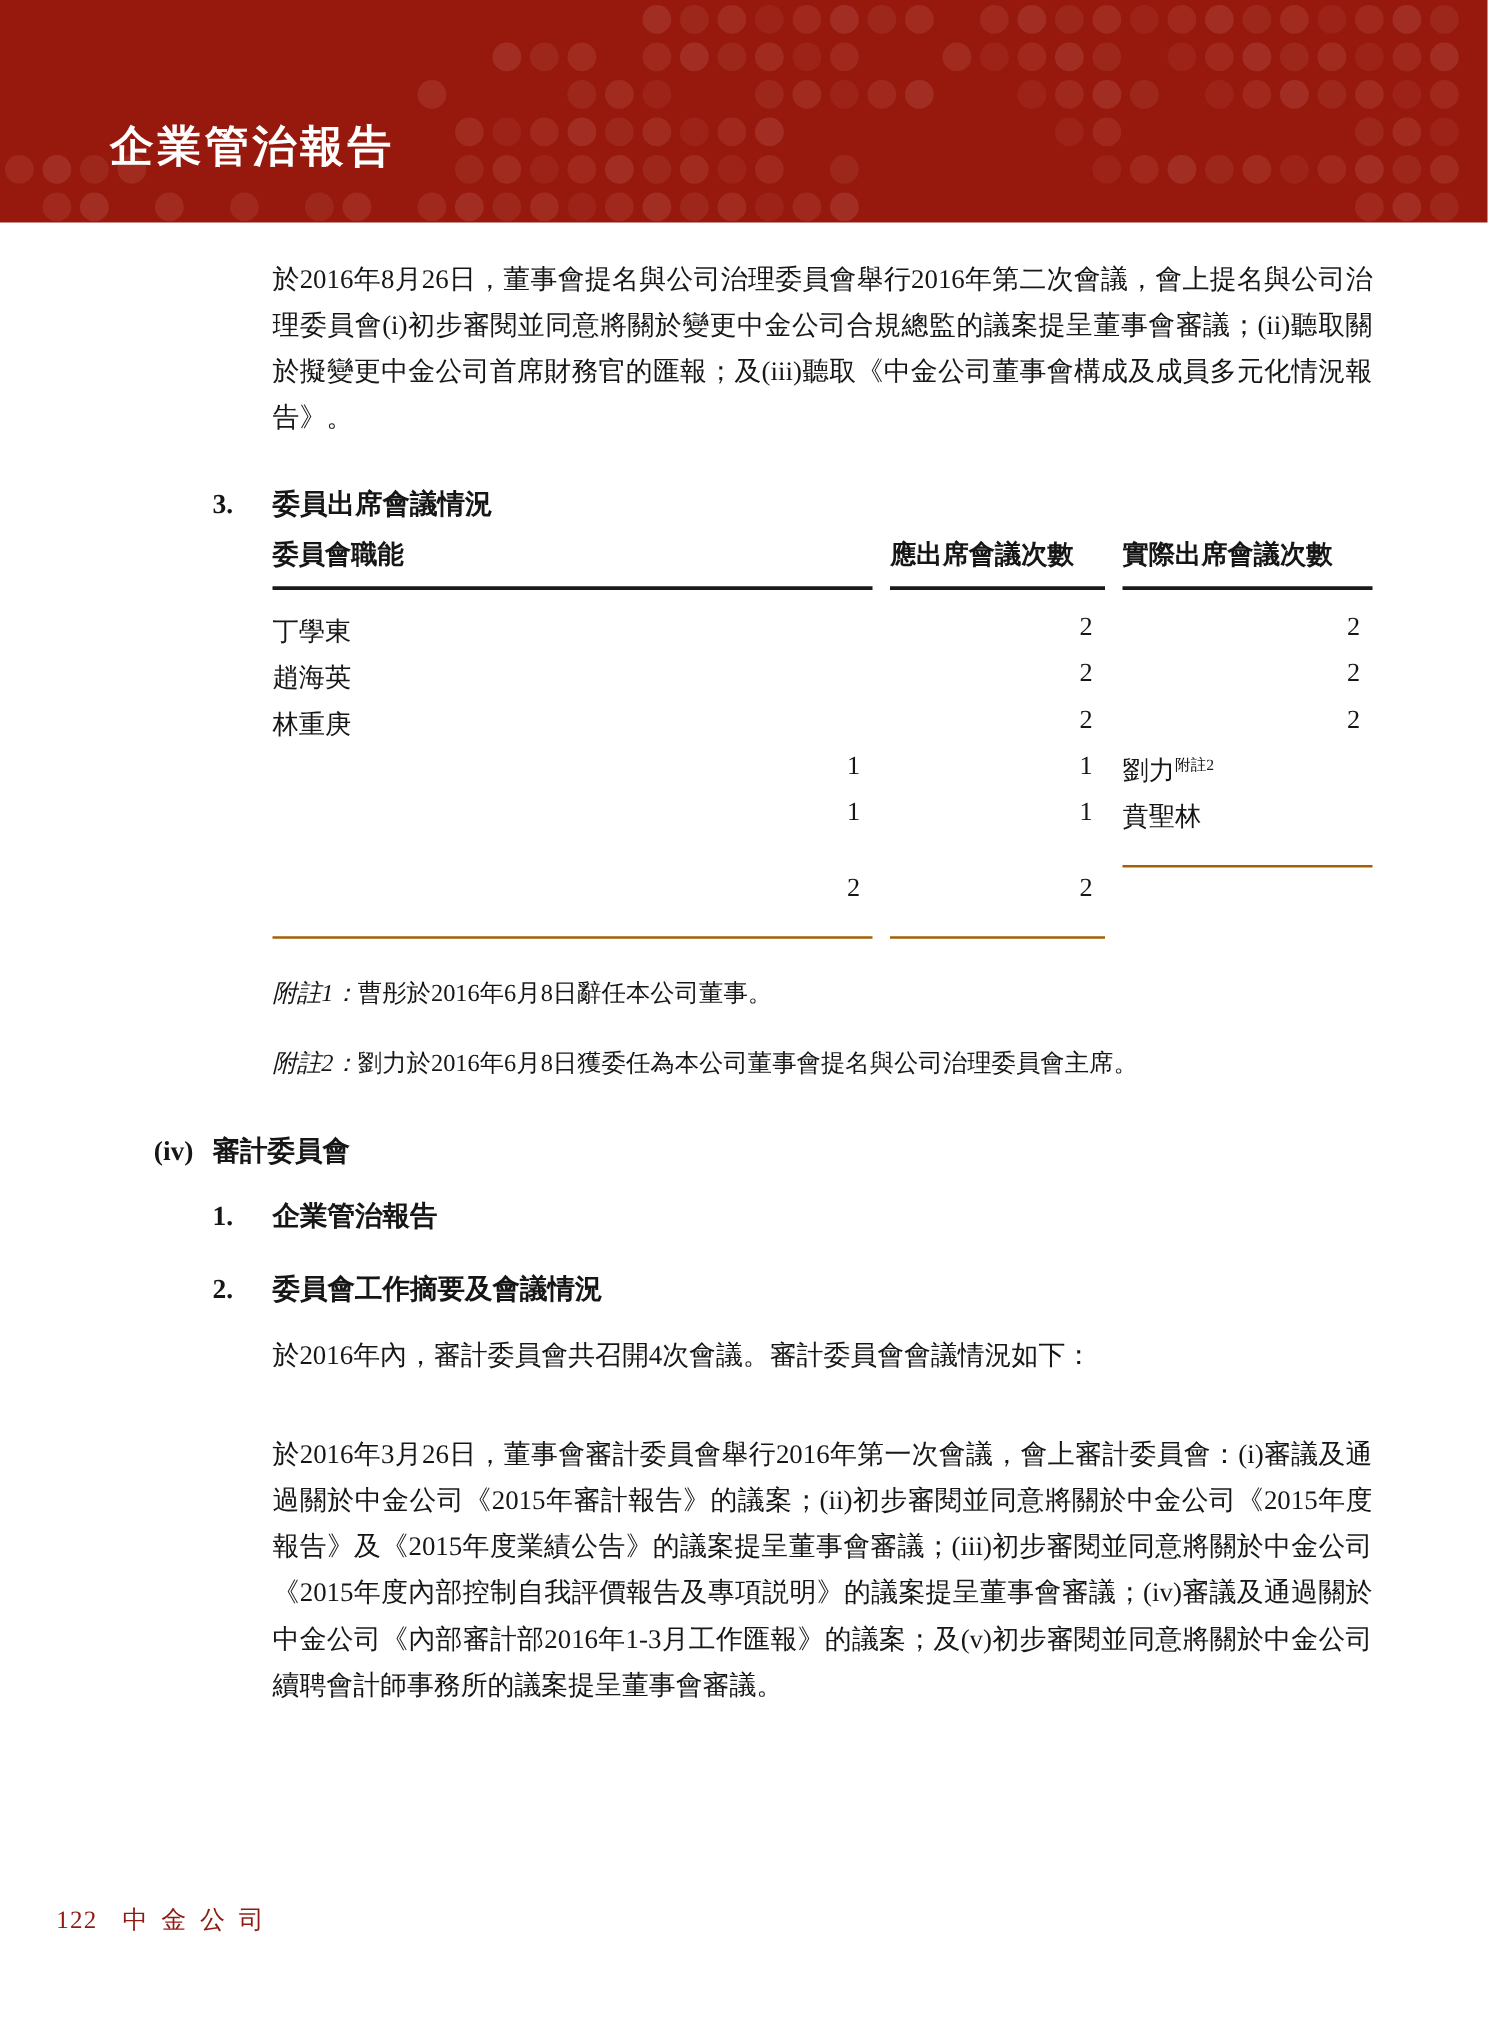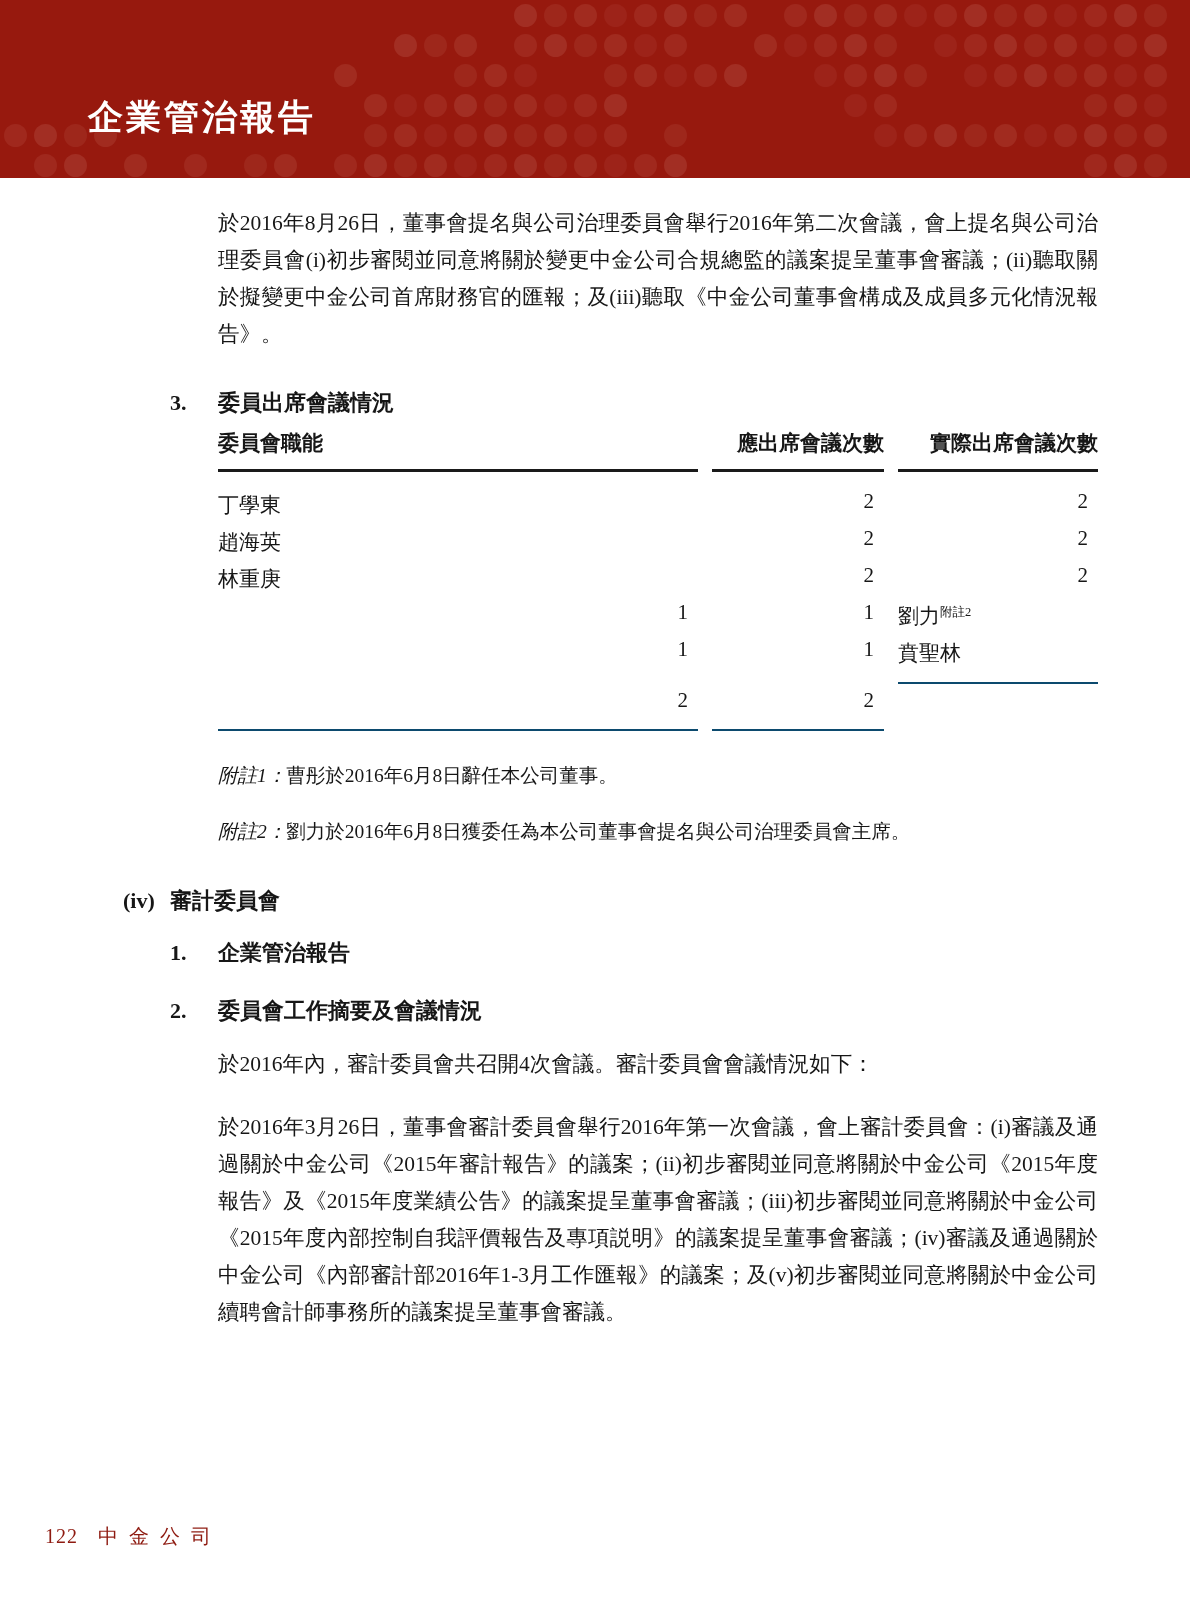--- a/index.html
+++ b/index.html
@@ -38,25 +38,25 @@
     display:grid;
     grid-template-columns:1fr 172px 200px;
     column-gap:14px;
     margin:12px 92px 0 218px;
     font-size:21px;
   }
   .th{
     font-weight:bold;padding-bottom:12px;
     border-bottom:3px solid #1a1a1a;
   }
-  .th.r{text-align:right;}
+  .th.r{}
   .td{line-height:33px;}
   .td.r{text-align:right;padding-right:10px;}
   .td.first{padding-top:13px;}
-  .td.last{padding-bottom:12px;border-bottom:2px solid #0c4a6e;}
+  .td.last{padding-bottom:22px;border-bottom:2px solid #a16207;}
   .sup{font-size:12.5px;vertical-align:7px;letter-spacing:0;}
   
   .note{margin-left:218px;margin-right:92px;font-size:19.5px;line-height:26px;}
   .note1{margin-top:32px;}
   .note2{margin-top:30px;}
   .note-label{font-style:italic;}
   
   .footer{
     position:absolute;left:45px;top:1524px;
     color:#8e1a10;font-size:20px;line-height:24px;
@@ -247,20 +247,20 @@
   <div class="headrow h-sub h-sub1">
     <span class="num">1.</span>
     <span>企業管治報告</span>
   </div>
 
   <div class="headrow h-sub h-sub2">
     <span class="num">2.</span>
     <span>委員會工作摘要及會議情況</span>
   </div>
   <p class="para" style="margin-top:21px;">於2016年內，審計委員會共召開4次會議。審計委員會會議情況如下：</p>
-  <p class="para" style="margin-top:26px;">於2016年3月26日，董事會審計委員會舉行2016年第一次會議，會上審計委員會：(i)審議及通過關於中金公司《2015年審計報告》的議案；(ii)初步審閱並同意將關於中金公司《2015年度報告》及《2015年度業績公告》的議案提呈董事會審議；(iii)初步審閱並同意將關於中金公司《2015年度內部控制自我評價報告及專項説明》的議案提呈董事會審議；(iv)審議及通過關於中金公司《內部審計部2016年1-3月工作匯報》的議案；及(v)初步審閱並同意將關於中金公司續聘會計師事務所的議案提呈董事會審議。</p>
+  <p class="para" style="margin-top:42px;">於2016年3月26日，董事會審計委員會舉行2016年第一次會議，會上審計委員會：(i)審議及通過關於中金公司《2015年審計報告》的議案；(ii)初步審閱並同意將關於中金公司《2015年度報告》及《2015年度業績公告》的議案提呈董事會審議；(iii)初步審閱並同意將關於中金公司《2015年度內部控制自我評價報告及專項説明》的議案提呈董事會審議；(iv)審議及通過關於中金公司《內部審計部2016年1-3月工作匯報》的議案；及(v)初步審閱並同意將關於中金公司續聘會計師事務所的議案提呈董事會審議。</p>
 
 </div>
 
 <div class="footer">
   <span class="pageno">122</span>
   <span class="company">中金公司</span>
 </div>
 
 </body></html>

